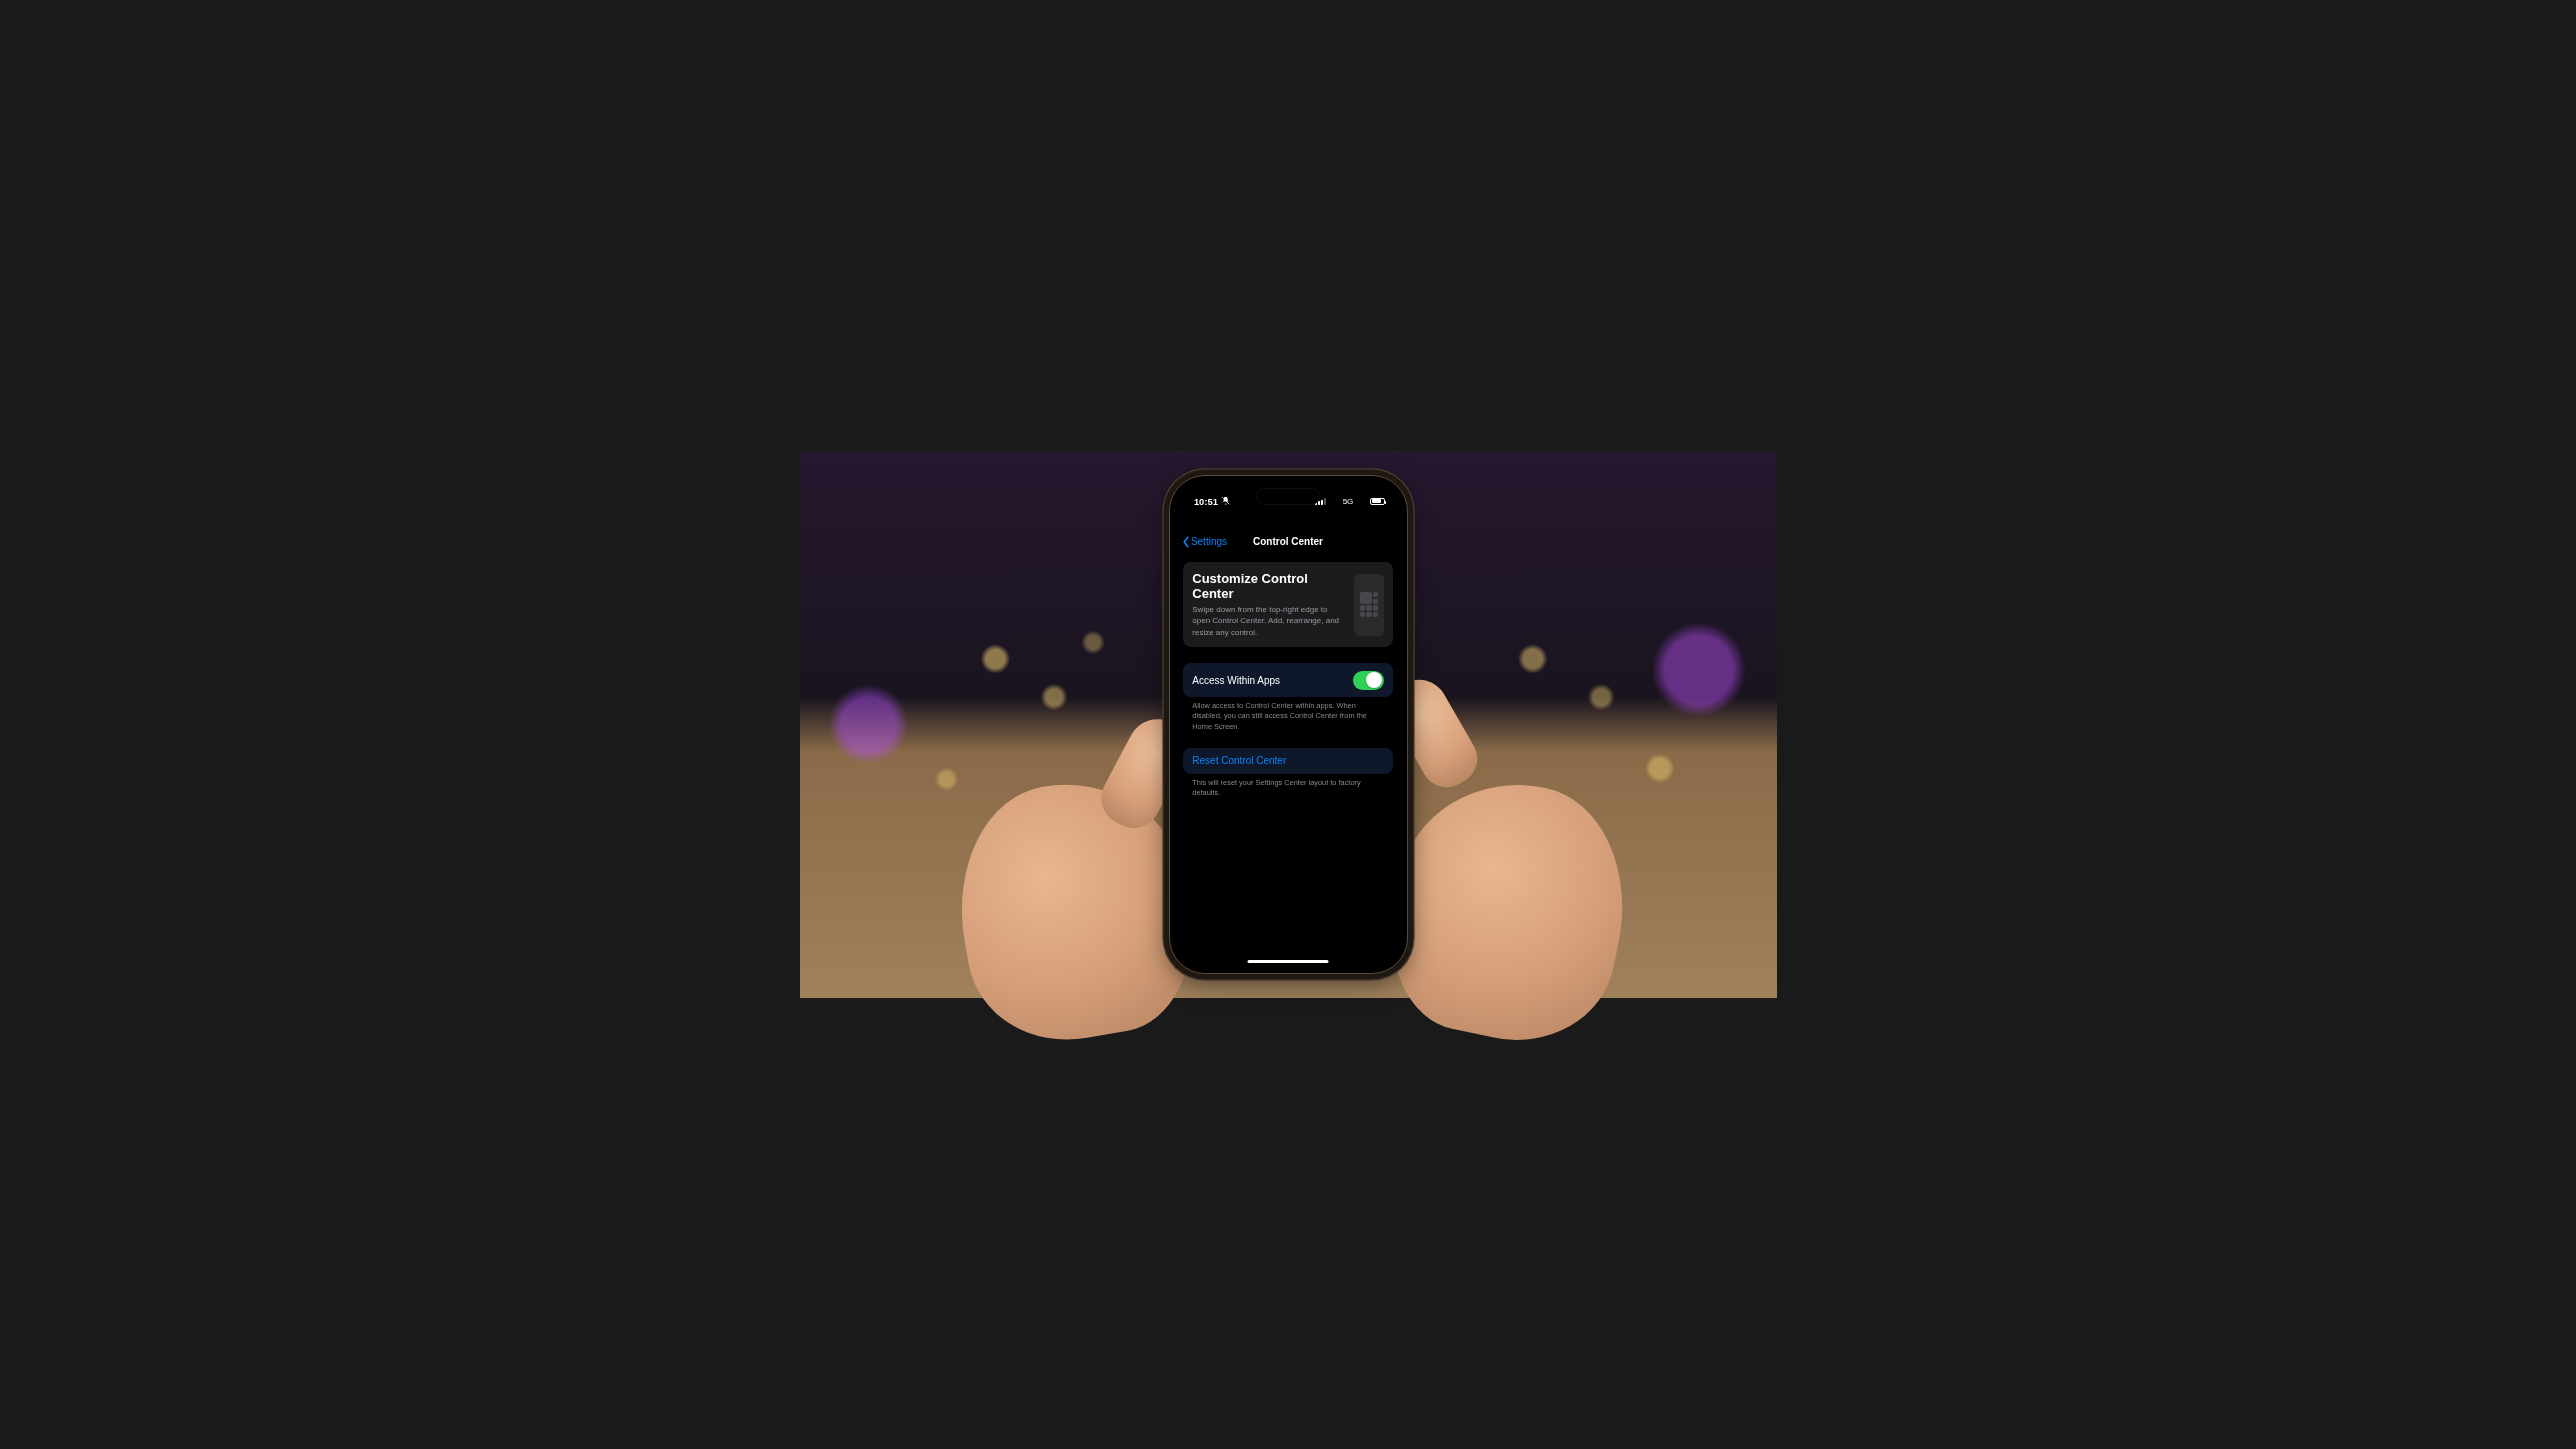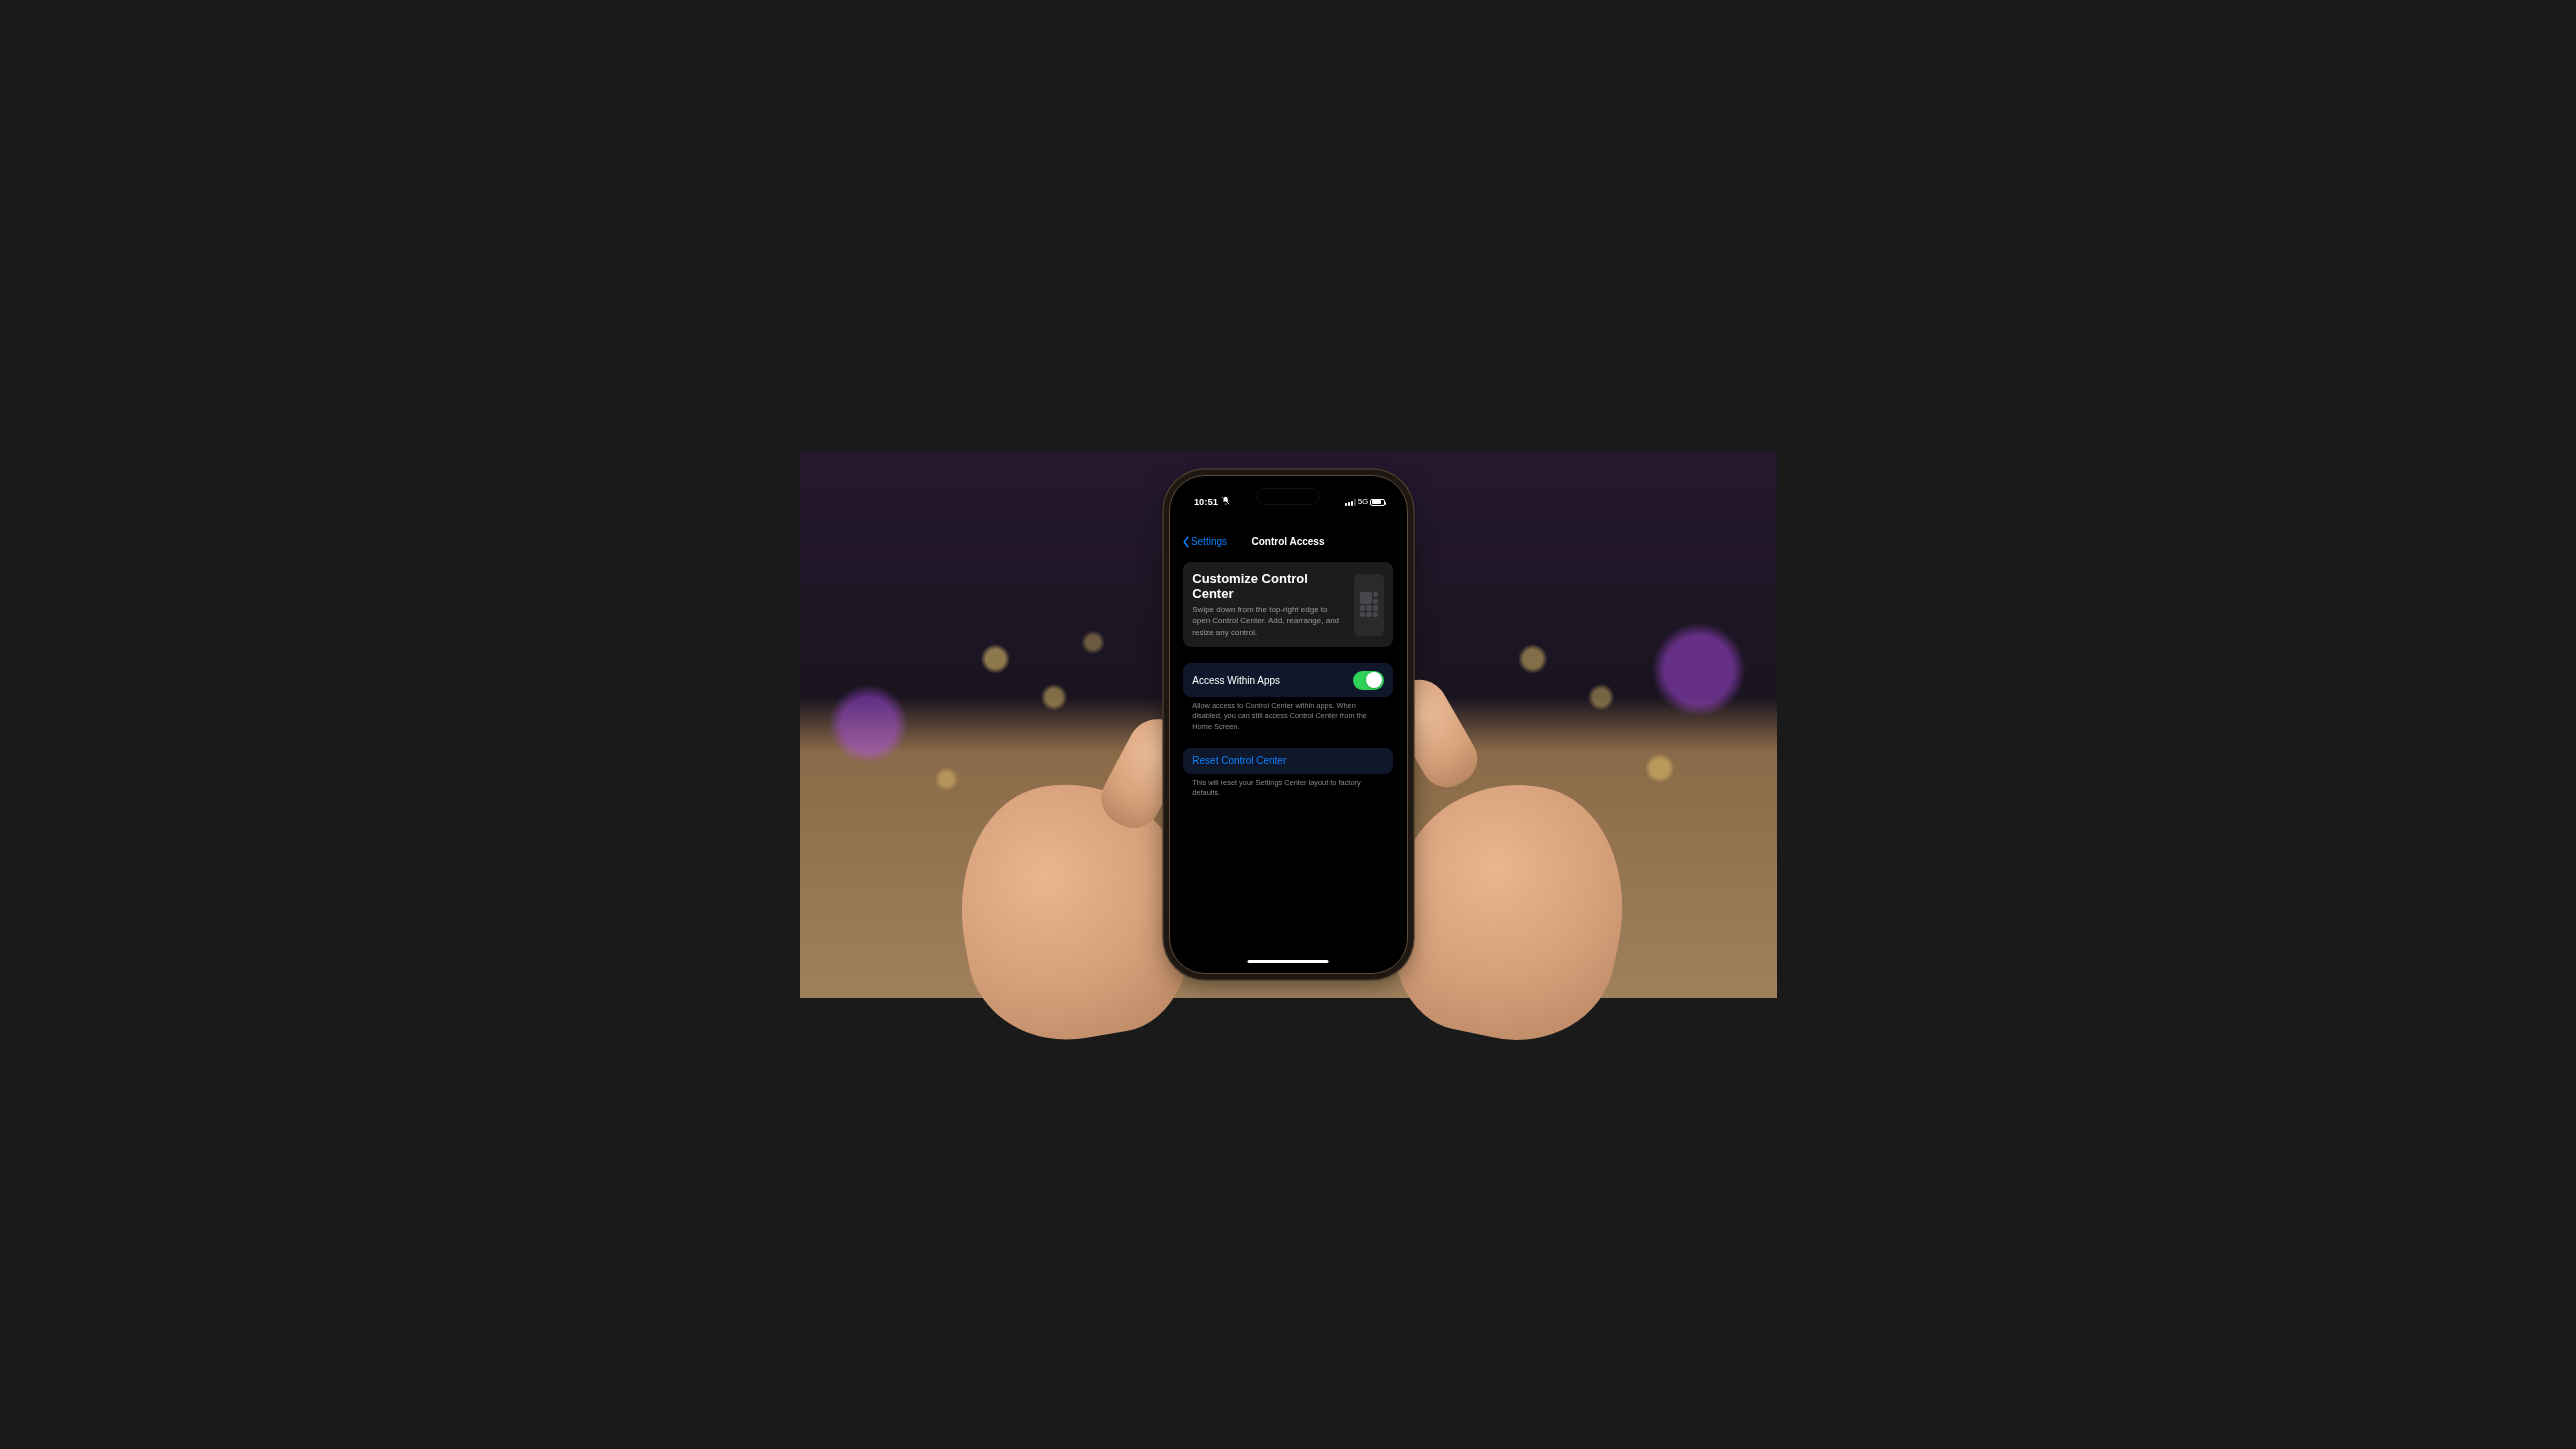--- a/index.html
+++ b/index.html
@@ -68,21 +68,21 @@
     display: flex;
     align-items: center;
     justify-content: space-between;
     padding: 0 16px 0 19px;
     font-size: 9.4px;
     font-weight: 600;
     color: #fff;
     margin-top: 4px;
   }
   .status-left { display: flex; align-items: center; gap: 2.7px; }
-  .status-right { display: flex; align-items: flex-end; gap: 2px; }
+  .status-right { display: flex; align-items: center; gap: 17px; }
   .signal-bars { display: flex; align-items: flex-end; gap: 1px; height: 7.4px; }
   .signal-bars span { width: 2px; background:#fff; border-radius:0.7px; }
   .signal-bars span:nth-child(1){height:2.7px} .signal-bars span:nth-child(2){height:4px}
   .signal-bars span:nth-child(3){height:5.4px} .signal-bars span:nth-child(4){height:7.4px; background:#555}
   .battery { width:14.8px; height:7.4px; border:0.7px solid #fff; border-radius:2px; position:relative; }
   .battery::after { content:""; position:absolute; right:-2px; top:2px; width:1.3px; height:3.4px; background:#fff; border-radius:0 0.7px 0.7px 0;}
   .battery-fill { position:absolute; inset:0.7px 3.4px 0.7px 0.7px; background:#fff; border-radius:1px;}
   .nav-bar {
     height: 27px;
     display: flex;
@@ -208,21 +208,21 @@
         </div>
       </div>
 
       <div class="nav-bar">
         <div class="back-btn">
           <svg class="chevron-left-svg" viewBox="0 0 12 20">
               <path d="M9 2 L3 10 L9 18" stroke="#0a84ff" stroke-width="2.5" fill="none" stroke-linecap="round" stroke-linejoin="round"></path>
             </svg>
           <span>Settings</span>
         </div>
-        <div class="nav-title">Control Access</div>
+        <div class="nav-title">Control Center</div>
       </div>
 
       <div class="content">
 
         <div class="card">
           <div class="card-text">
             <div class="card-title">Customize Control Center</div>
             <div class="card-desc">Swipe down from the top-right edge to open Control Center. Add, rearrange, and resize any control.</div>
           </div>
           <div class="card-thumb">

